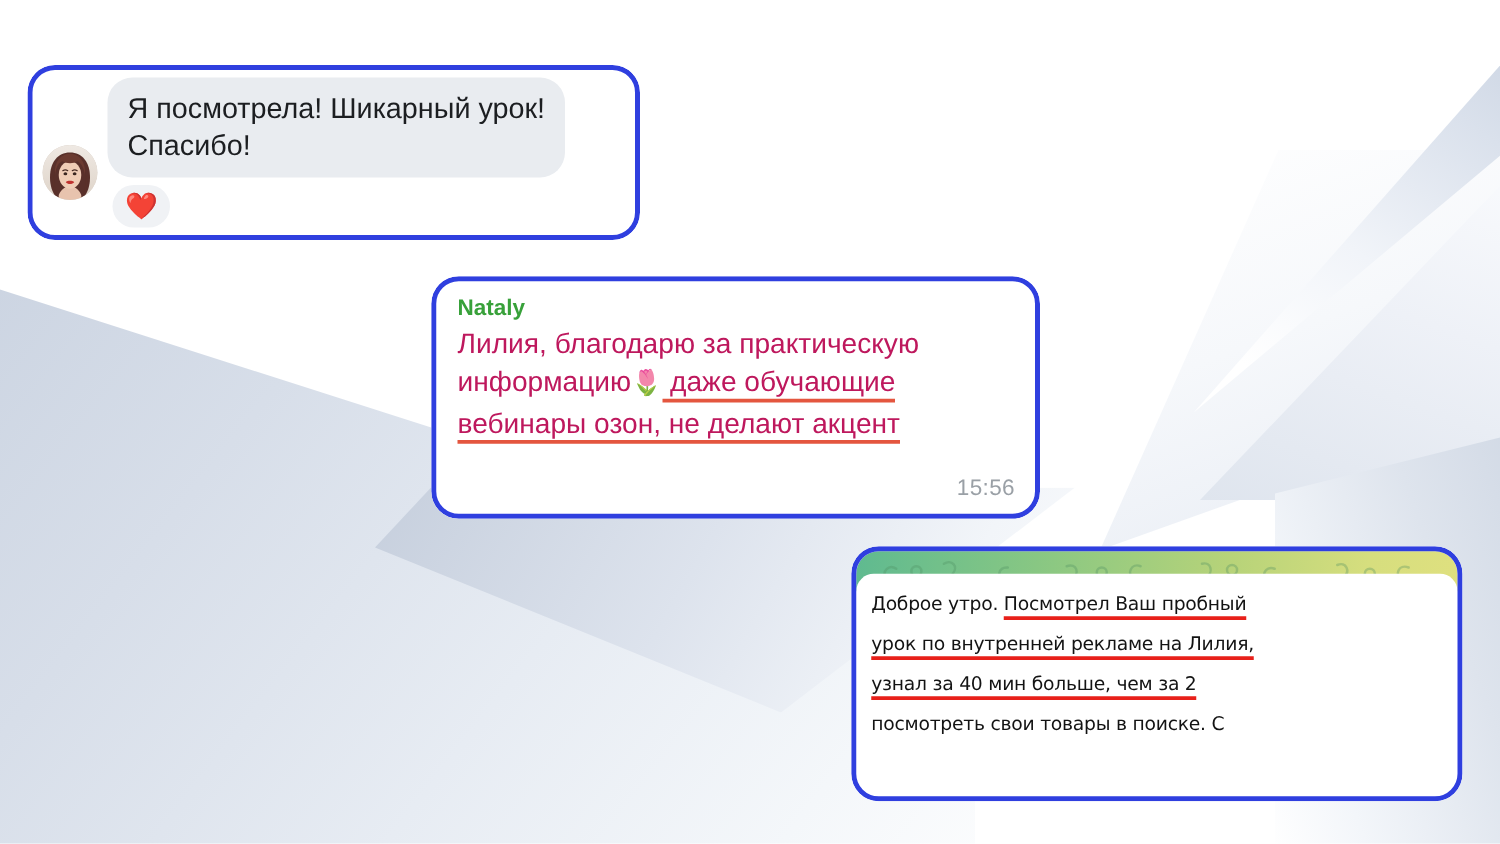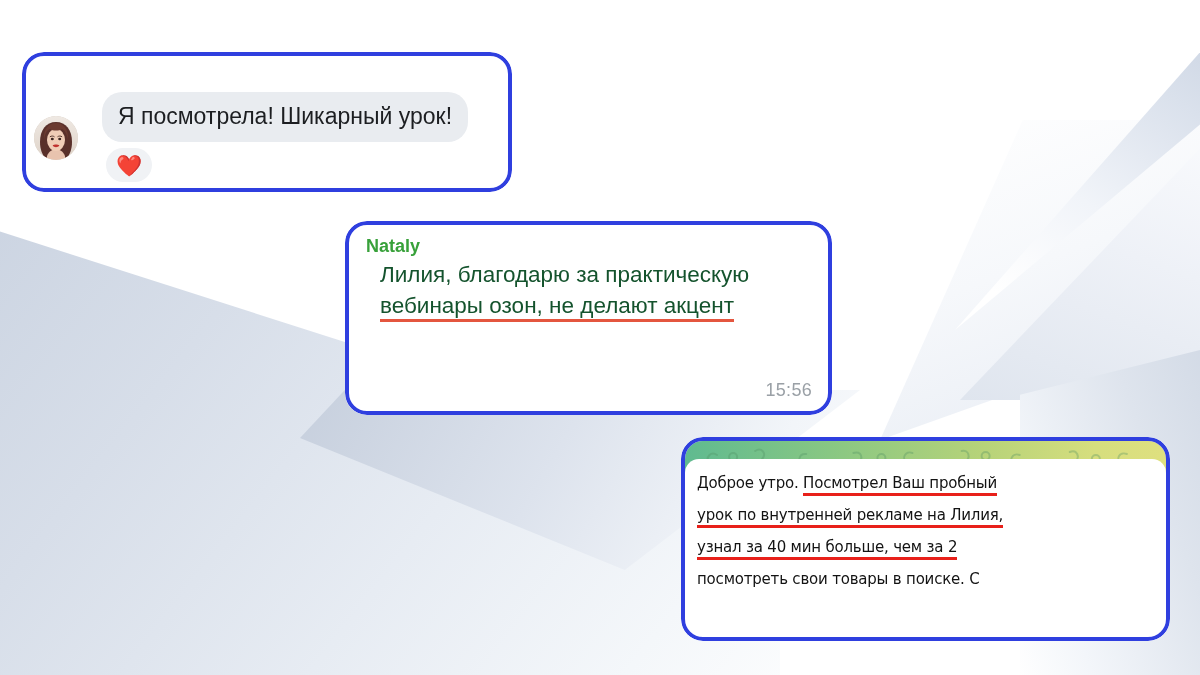--- a/index.html
+++ b/index.html
@@ -118,21 +118,21 @@
     height: 140px;
     padding: 0;
   }
   .m1-inner {
     position: absolute;
     inset: 0;
     padding: 10px 14px 10px 12px;
     box-sizing: border-box;
     display: flex;
     align-items: flex-end;
-    gap: 24px;
+    gap: 8px;
   }
   .avatar {
     flex: 0 0 auto;
     width: 44px;
     height: 44px;
     border-radius: 50%;
     margin-bottom: 22px;
     overflow: hidden;
     background: #d9cfc6;
     position: relative;
@@ -188,23 +188,22 @@
   .sender-name {
     font-size: 18px;
     font-weight: bold;
     color: #38a13a;
     line-height: 22px;
     margin-bottom: 2px;
   }
   .m2-text .tline {
     font-size: 22.5px;
     line-height: 31px;
-    color: #14532d;
+    color: #be185d;
     white-space: nowrap;
-    margin-left: 14px;
   }
   .m2-text .tline .seg-u1 {
     border-bottom: 3px solid #e4563f;
     padding-bottom: 1px;
   }
   .tulip { font-size: 20px; }
   .timestamp {
     position: absolute;
     right: 16px;
     bottom: 10px;
@@ -301,34 +300,36 @@
             <path d="M23.8 20.6c1.1-.8 2.7-.8 4 0" stroke="#4a2e26" stroke-width="0.9" fill="none" stroke-linecap="round"></path>
 
             <path d="M18.6 29.6c1.6-1.4 5.2-1.4 6.8 0-1.5 2.2-5.3 2.2-6.8 0z" fill="#c0322f"></path>
           </g>
         </svg>
       </div>
 
       <div class="m1-col">
         <div class="bubble-grey">
           <div class="line">Я посмотрела! Шикарный урок!</div>
+          <div class="line">Спасибо!</div>
         </div>
         <div class="reaction-pill">
           <span class="heart-emoji">❤️</span>
         </div>
       </div>
 
     </div>
   </div>
 
   <div id="msg-2" class="framed">
     <div class="m2-inner">
       <div class="sender-name">Nataly</div>
       <div class="m2-text">
           <div class="tline"><span>Лилия, благодарю за практическую</span></div>
+          <div class="tline"><span>информацию</span><span class="tulip">🌷</span><span class="seg-u1"> даже обучающие</span></div>
           <div class="tline"><span class="seg-u1">вебинары озон, не делают акцент</span></div>
         </div>
       <div class="timestamp">15:56</div>
     </div>
   </div>
 
   <div id="msg-3" class="framed">
     <div class="m3-wall">
       <svg viewBox="0 0 480 32" xmlns="http://www.w3.org/2000/svg" aria-hidden="true" preserveAspectRatio="none">
         <g fill="none" stroke="#4e8f62" stroke-width="2" stroke-linecap="round">

